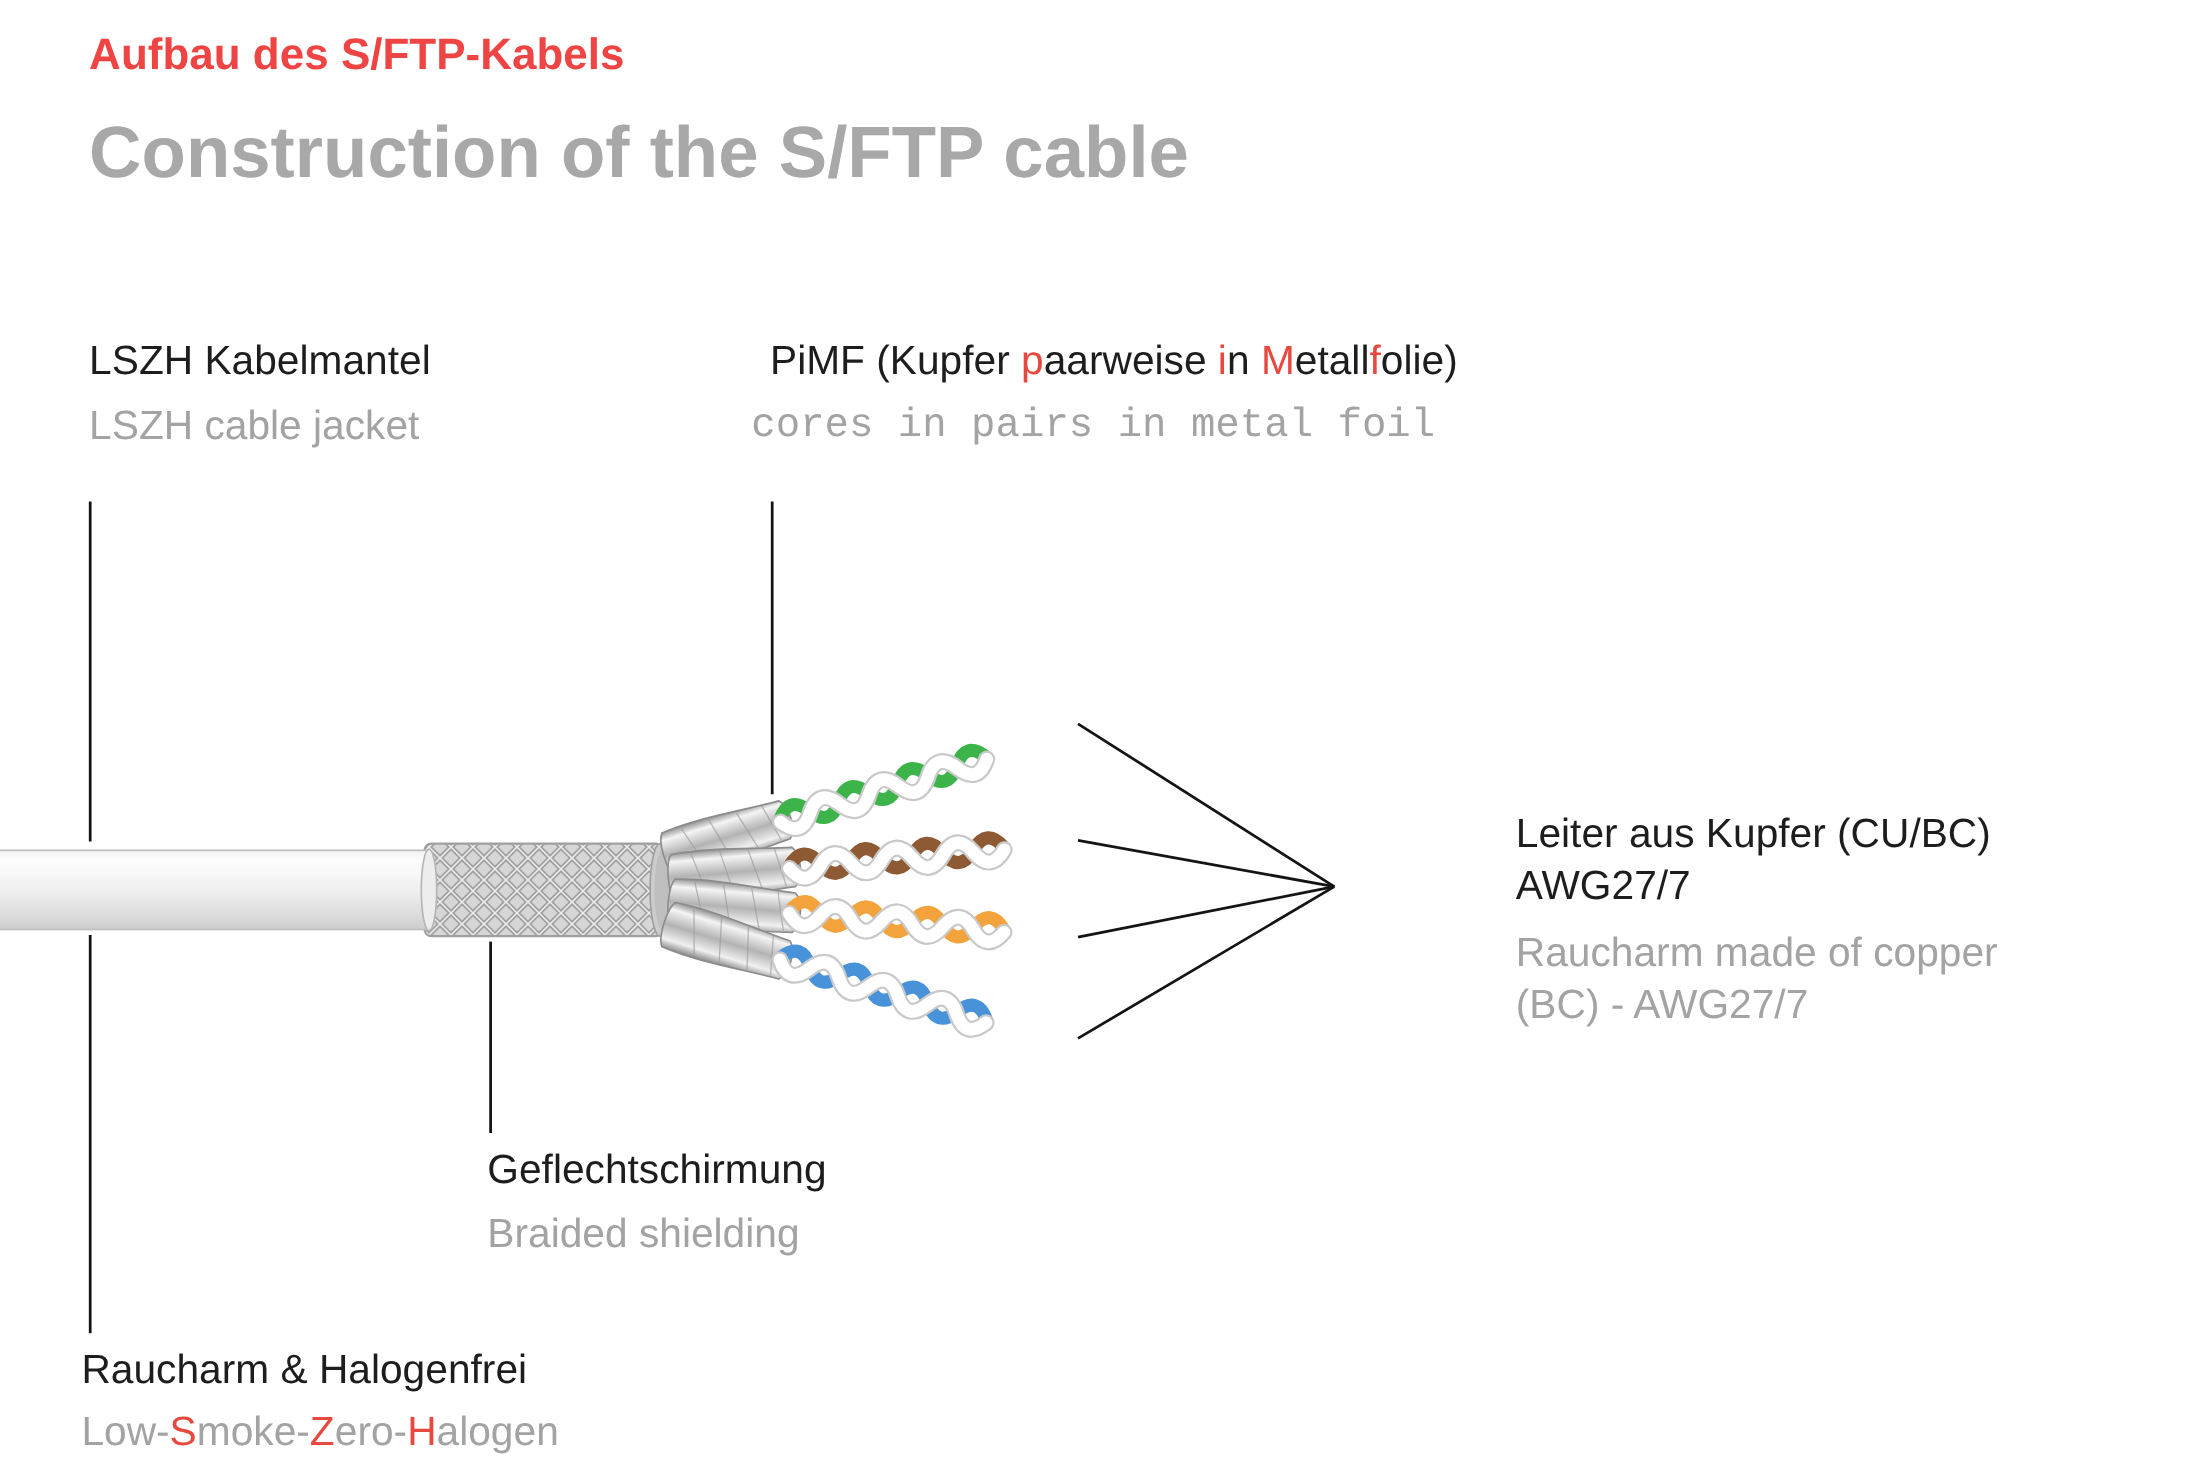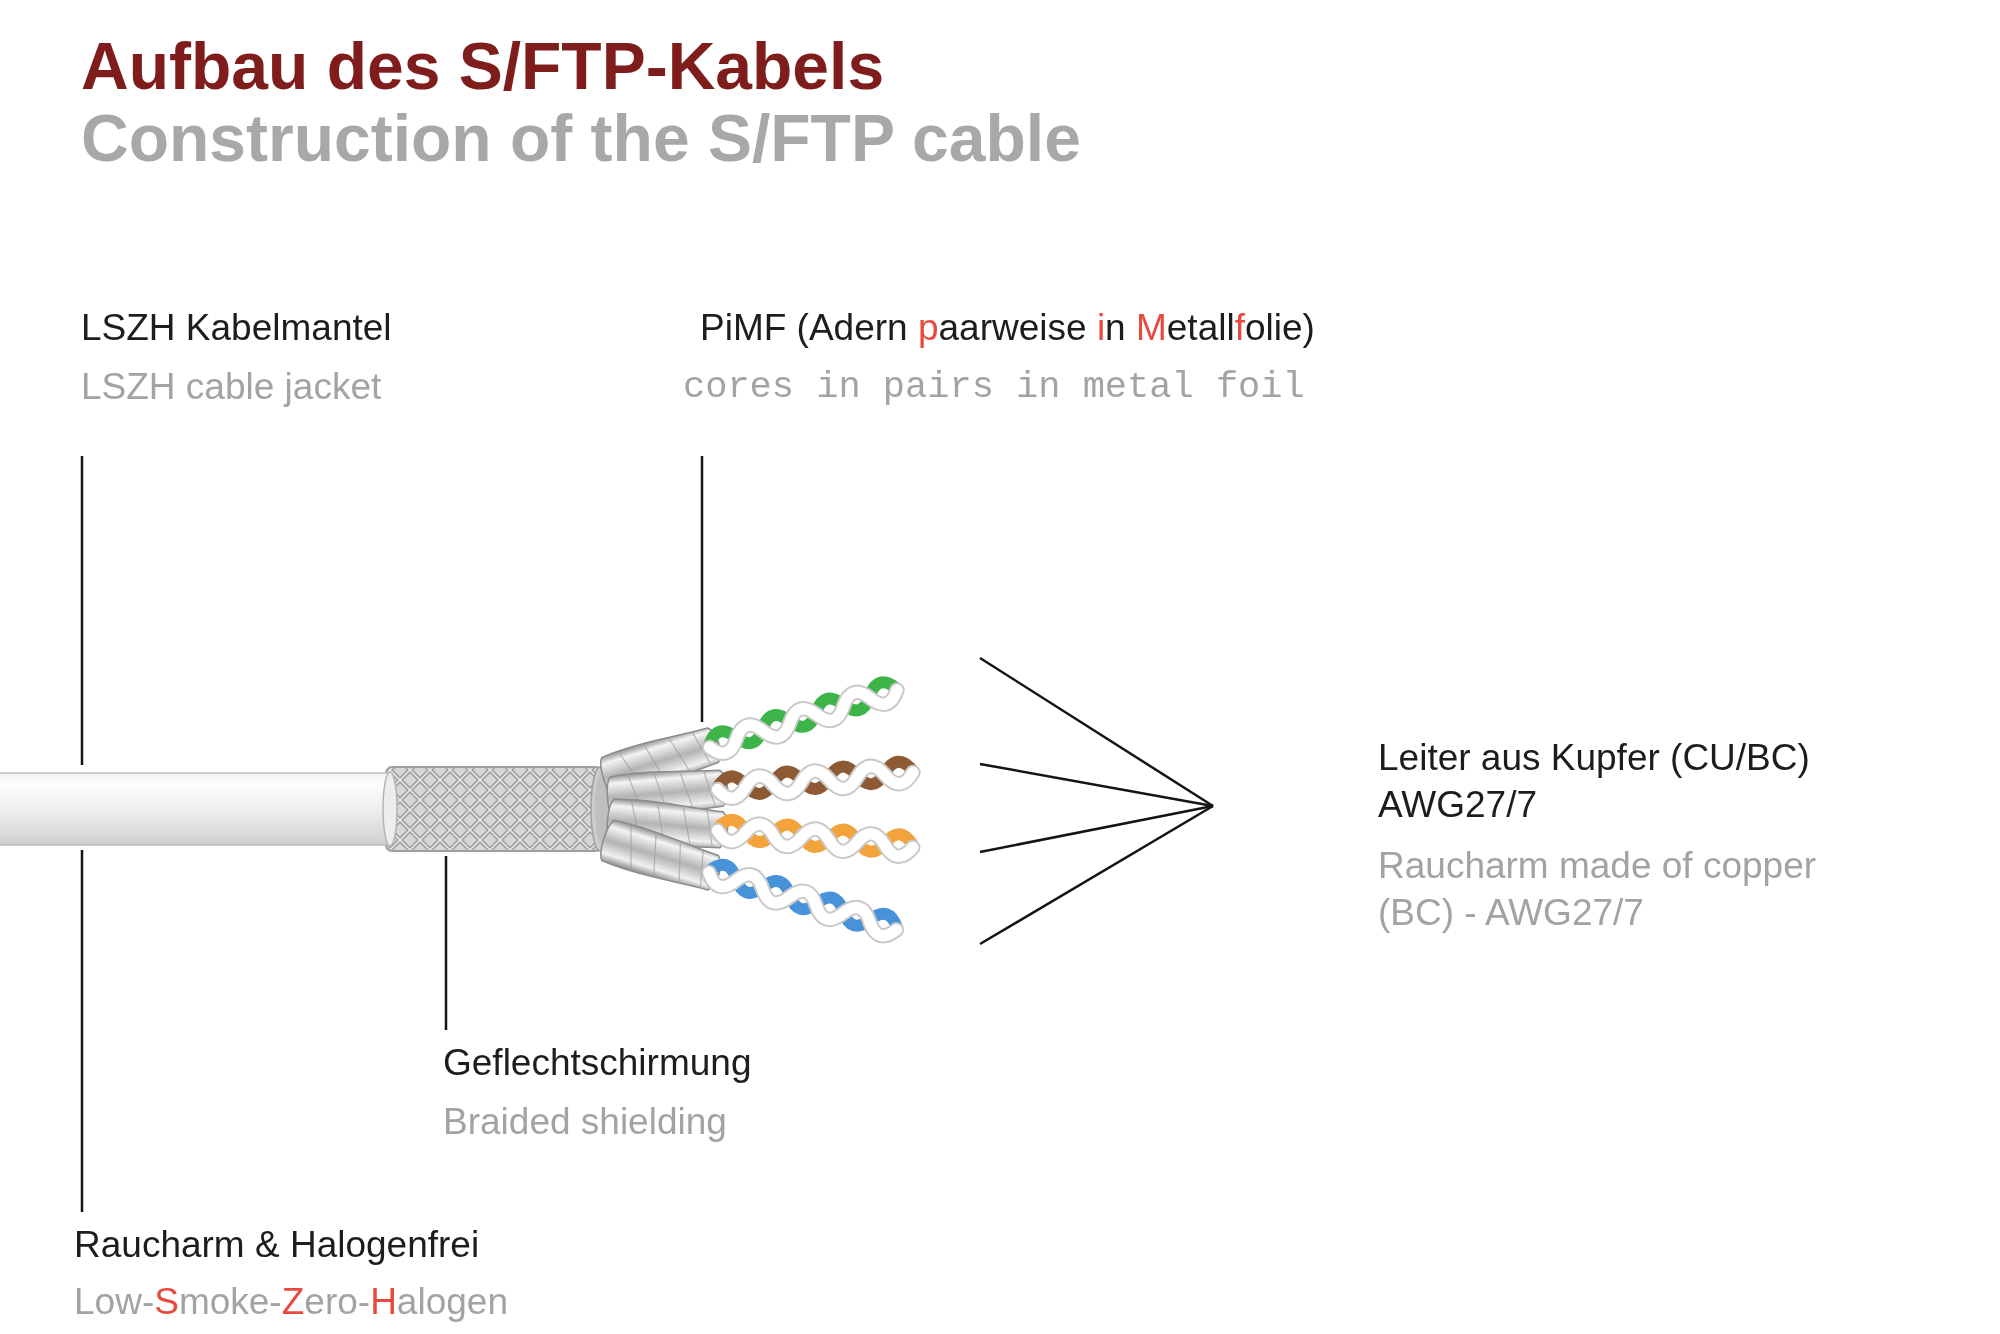--- a/index.html
+++ b/index.html
@@ -1,21 +1,21 @@
 <!DOCTYPE html>
 <html><head>
 <meta charset="utf-8">
 <style>
   html,body { margin:0; padding:0; background:#ffffff; }
   .page {
     position:relative; width:2000px; height:1334px; overflow:hidden;
     background:#ffffff; font-family:"Liberation Sans", sans-serif;
   }
   .abs { position:absolute; white-space:nowrap; }
-  .title-de { left:81px; top:28px; font-size:66px; font-weight:700; color:#7f1d1d;text-align:right; }
+  .title-de { left:81px; top:28px; font-size:40px; font-weight:700; color:#ef4444;text-align:right; }
   .title-en { left:81px; top:100px; font-size:66px; font-weight:700; color:#a8a8a8; }
   .lbl   { font-size:37px; color:#1d1d1d; }
   .lbl2  { font-size:37px; color:#a3a3a3; }
   .jacket-de { left:81px;  top:307px; }
   .jacket-en { left:81px;  top:366px; }
   .pimf-de   { left:700px; top:307px; }
   .pimf-en   { left:683px; top:366px;font-family:Liberation Mono, monospace; }
   .conductor-block { left:1378px; top:702px; line-height:47px;margin-top:32px; }
   .conductor-block .gap { height:14px; }
   .braid-de { left:443px; top:1042px; }
@@ -106,21 +106,21 @@
     <line class="leader" x1="980" y1="852" x2="1213" y2="806"></line>
     <line class="leader" x1="980" y1="944" x2="1213" y2="806"></line>
   </svg>
 
   <div class="abs title-de">Aufbau des S/FTP-Kabels</div>
   <div class="abs title-en">Construction of the S/FTP cable</div>
 
   <div class="abs lbl jacket-de">LSZH Kabelmantel</div>
   <div class="abs lbl2 jacket-en">LSZH cable jacket</div>
 
-  <div class="abs lbl pimf-de"><span>PiMF (Adern </span><span style="color: rgb(232, 73, 63);">p</span><span>aarweise </span><span style="color: rgb(232, 73, 63);">i</span><span>n </span><span style="color: rgb(232, 73, 63);">M</span><span>etall</span><span style="color: rgb(232, 73, 63);">f</span><span>olie)</span></div>
+  <div class="abs lbl pimf-de"><span>PiMF (Kupfer </span><span style="color: rgb(232, 73, 63);">p</span><span>aarweise </span><span style="color: rgb(232, 73, 63);">i</span><span>n </span><span style="color: rgb(232, 73, 63);">M</span><span>etall</span><span style="color: rgb(232, 73, 63);">f</span><span>olie)</span></div>
   <div class="abs lbl2 pimf-en">cores in pairs in metal foil</div>
 
   <div class="abs conductor-block">
     <div class="lbl">Leiter aus Kupfer (CU/BC)</div>
     <div class="lbl">AWG27/7</div>
     <div class="gap"></div>
     <div class="lbl2">Raucharm made of copper</div>
     <div class="lbl2">(BC) - AWG27/7</div>
   </div>
 

